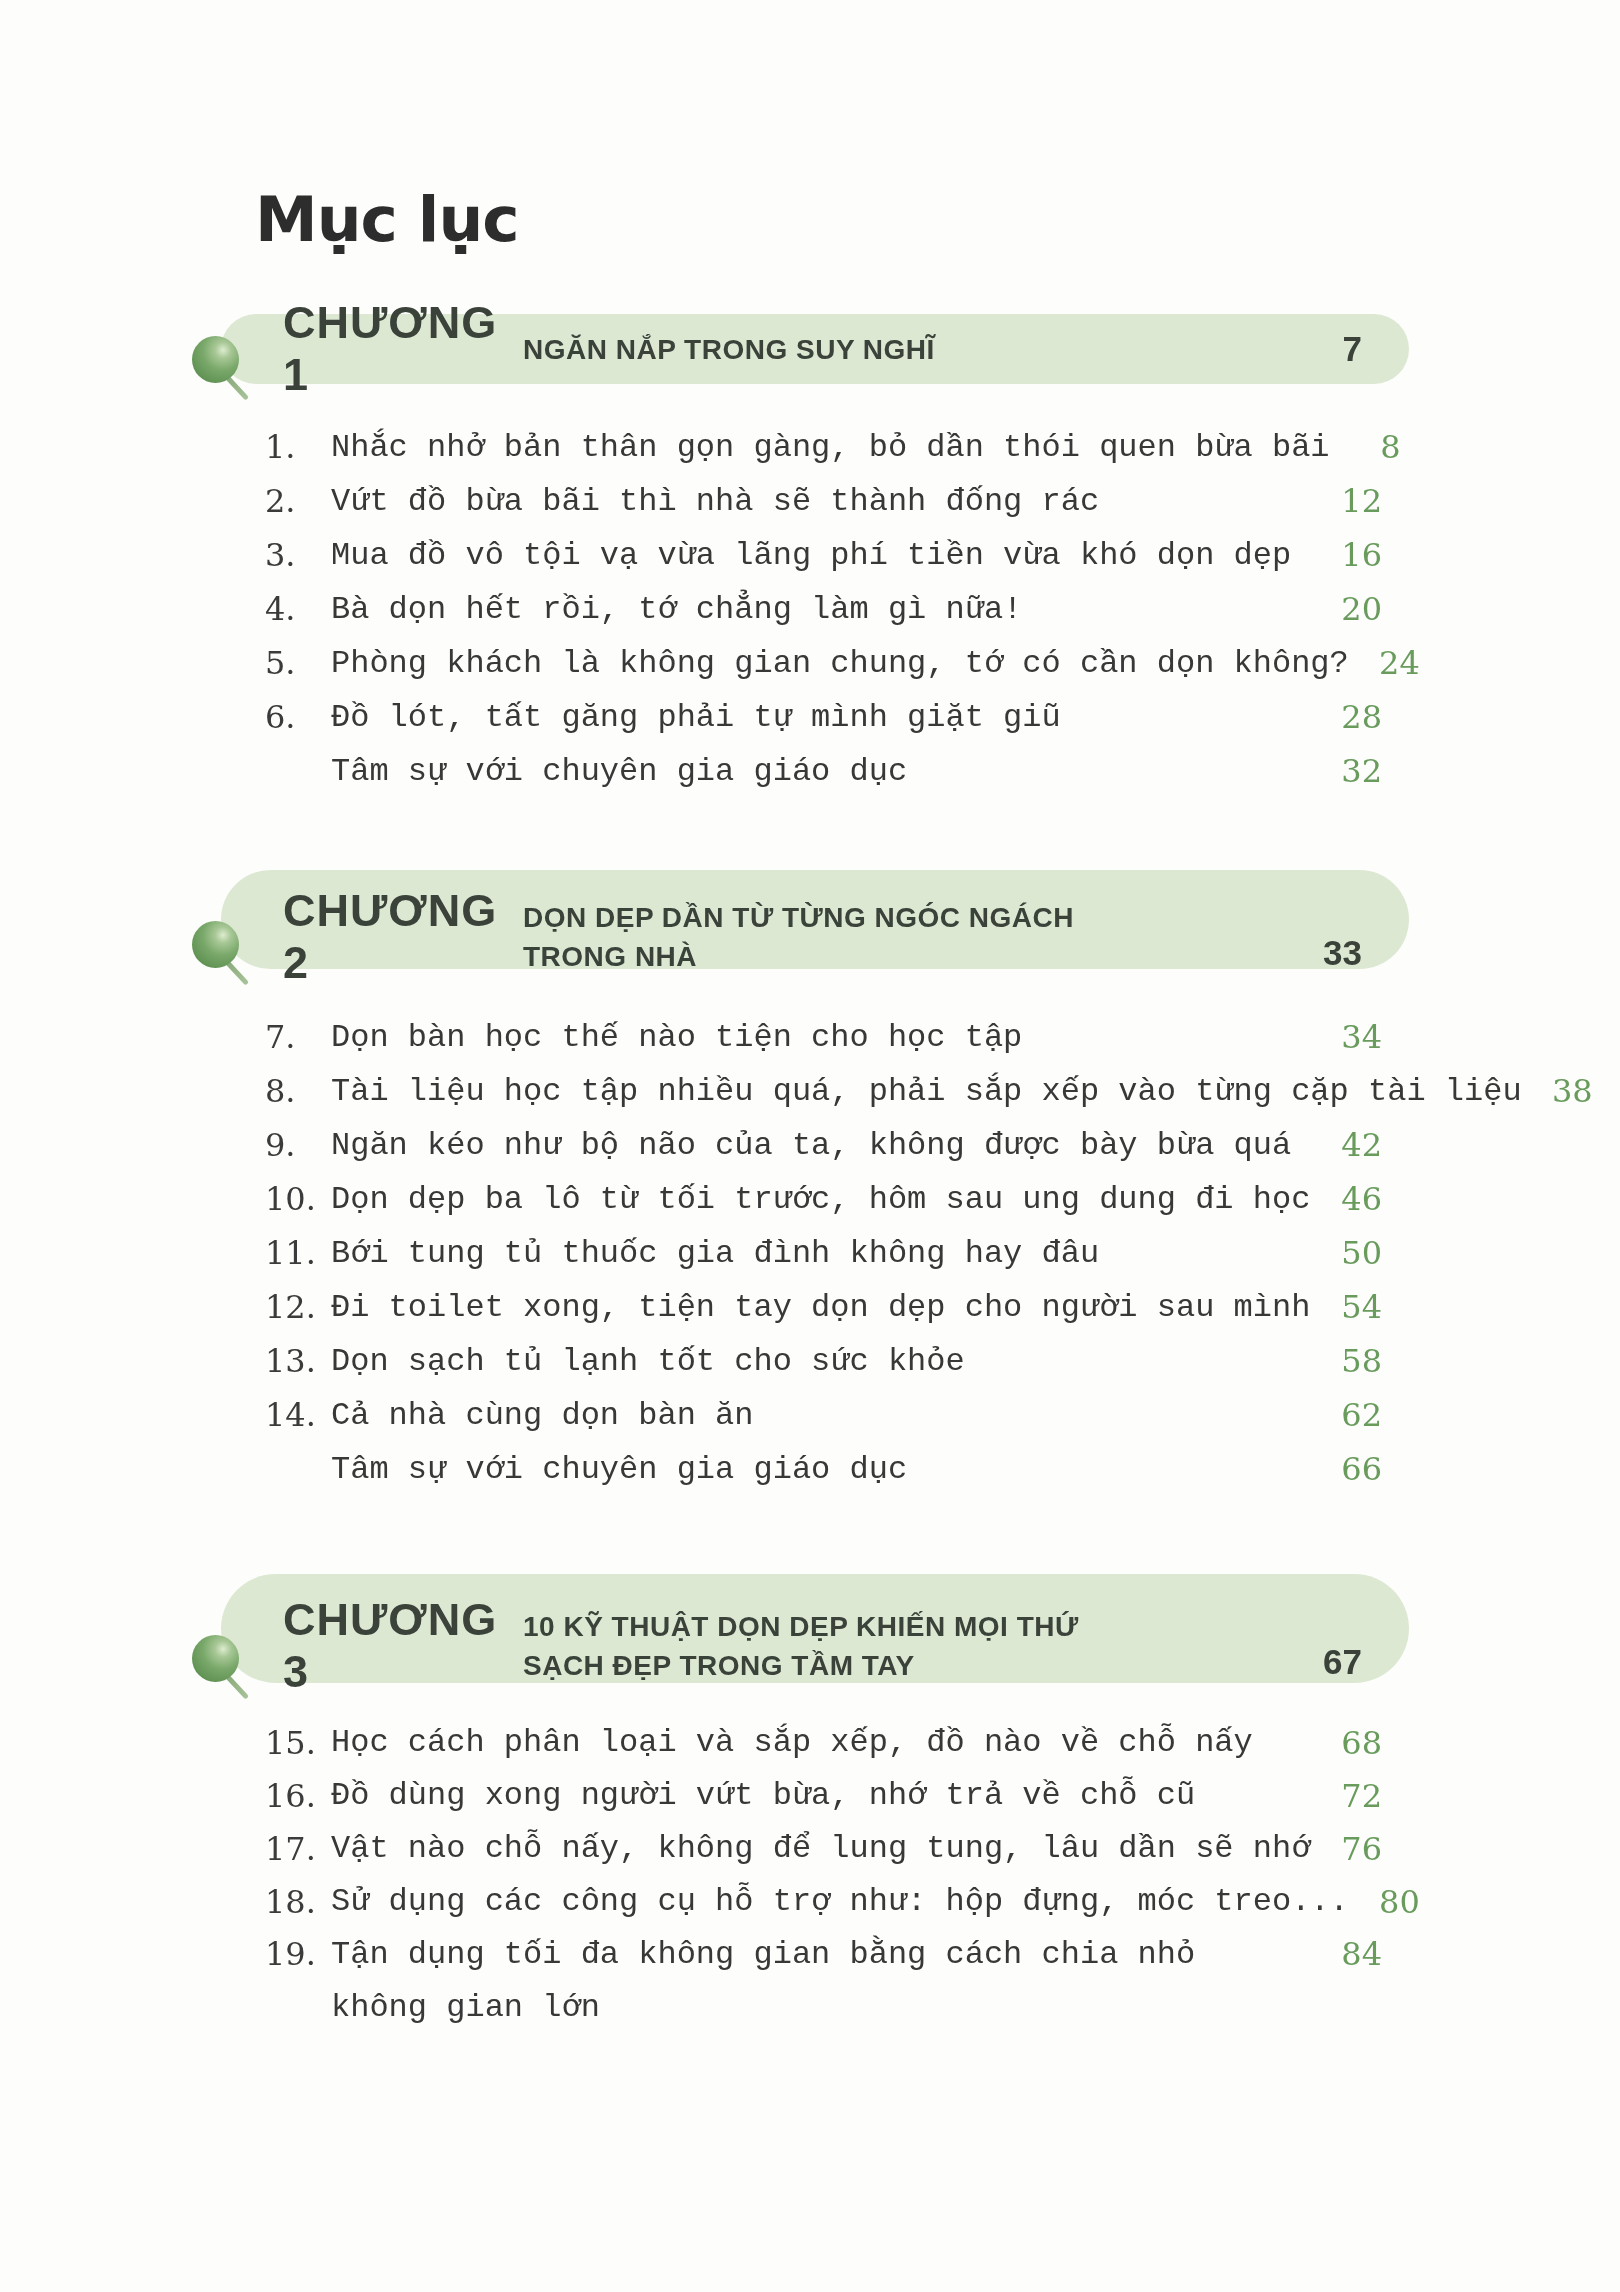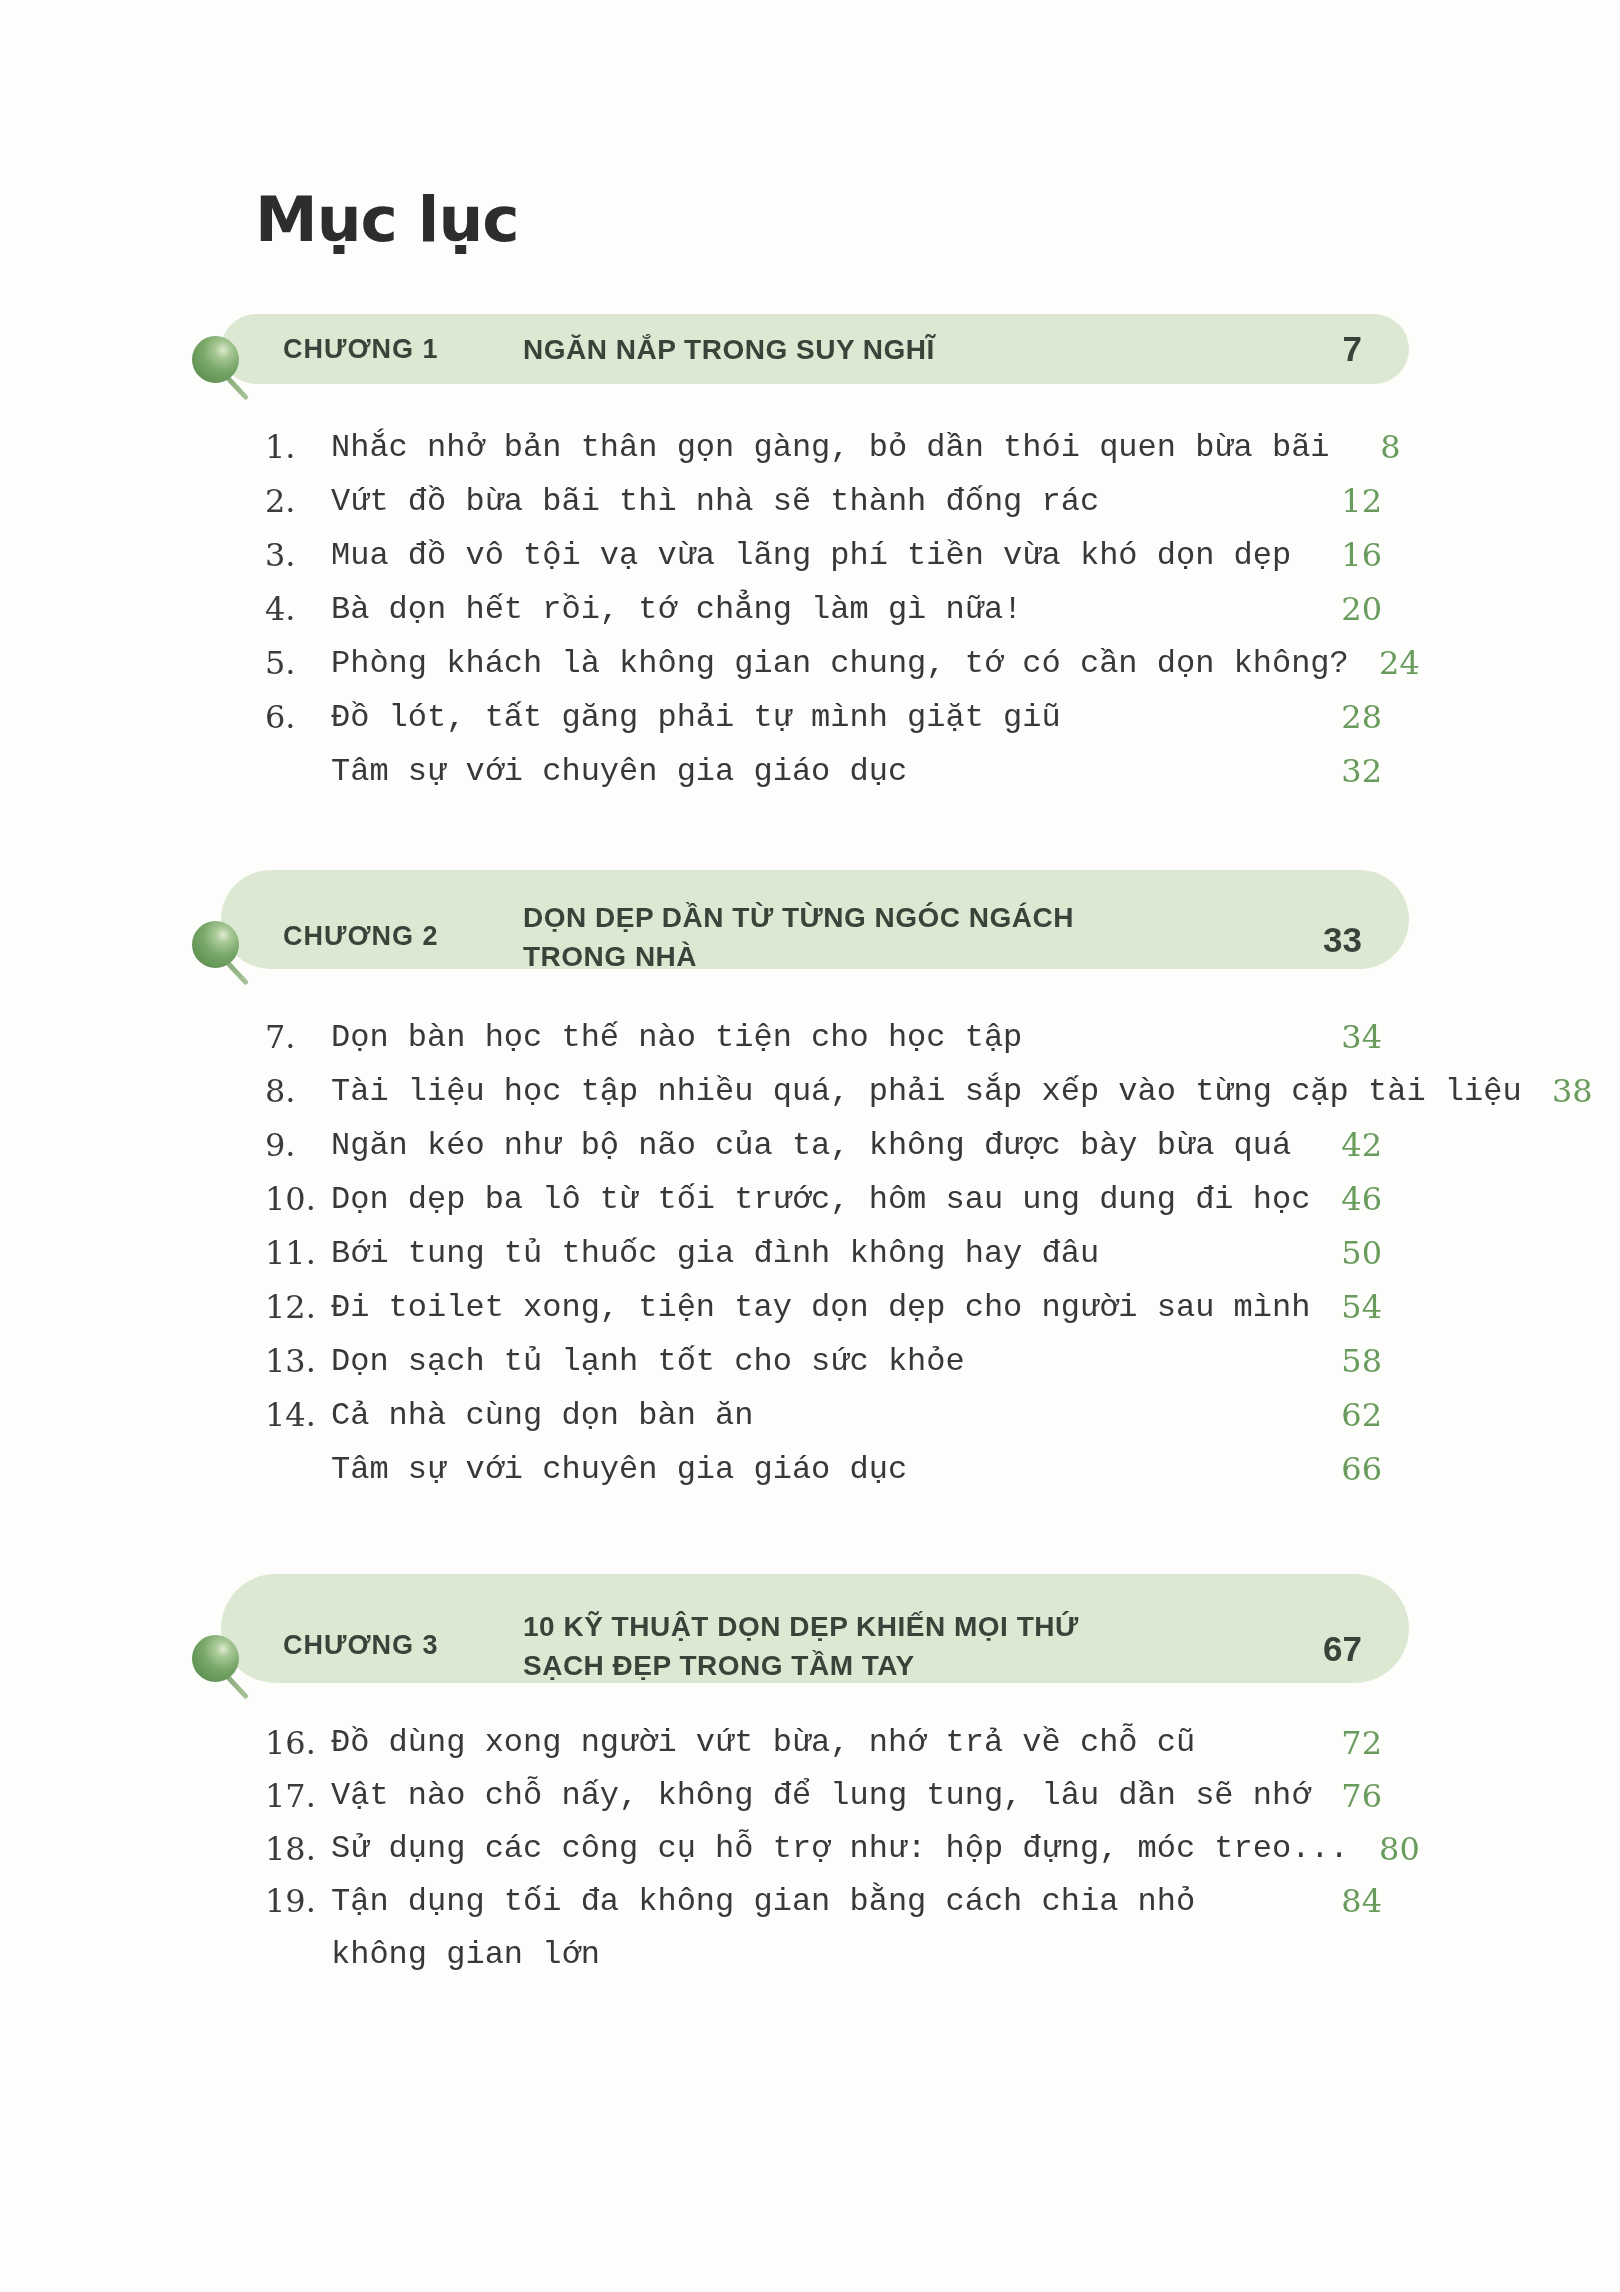--- a/index.html
+++ b/index.html
@@ -26,21 +26,21 @@
     background:#dde8d3;border-radius:59px;
     display:flex;align-items:center;
     padding:0;box-sizing:border-box;
     font-family:"Liberation Sans", sans-serif;
     font-weight:bold;color:#3a423a;
   }
   .pill .inner{
     display:flex;flex:1;align-items:center;
     padding-left:62px;padding-right:47px;
   }
-  .ch-label{flex:none;width:240px;font-size:27px;letter-spacing:1px;}
+  .ch-label{flex:none;width:240px;font-size:45px;letter-spacing:1px;}
   .ch-title{flex:1;font-size:28px;line-height:39px;letter-spacing:0.5px;}
   .ch-page{flex:none;font-size:35px;text-align:right;min-width:59px;}
   .pill.two-line .inner{align-items:center;margin-top:34px;}
   .pill.two-line .ch-page{align-self:flex-end;padding-bottom:15.7px;}
 
   
   .pin{position:absolute;left:-29px;bottom:1px;width:47px;height:47px;z-index:3;}
   .pin-ball{
     position:absolute;left:0;top:0;width:47px;height:47px;border-radius:50%;
     background:radial-gradient(circle at 66% 30%, #ddeccf 0%, #a7c795 18%, #79a86a 45%, #649657 72%, #527f46 100%);
@@ -185,20 +185,25 @@
       <span class="pin-ball"></span>
     </span>
     <span class="inner">
       <span class="ch-label">CHƯƠNG 3</span>
       <span class="ch-title"><span>10 KỸ THUẬT DỌN DẸP KHIẾN MỌI THỨ</span><br><span>SẠCH ĐẸP TRONG TẦM TAY</span></span>
       <span class="ch-page">67</span>
     </span>
   </div>
   <div class="rows p54" style="top:1716px;">
     <div class="row">
+      <span class="num">15.</span>
+      <span class="txt">Học cách phân loại và sắp xếp, đồ nào về chỗ nấy</span>
+      <span class="pg">68</span>
+    </div>
+    <div class="row">
       <span class="num">16.</span>
       <span class="txt">Đồ dùng xong người vứt bừa, nhớ trả về chỗ cũ</span>
       <span class="pg">72</span>
     </div>
     <div class="row">
       <span class="num">17.</span>
       <span class="txt">Vật nào chỗ nấy, không để lung tung, lâu dần sẽ nhớ</span>
       <span class="pg">76</span>
     </div>
     <div class="row">

